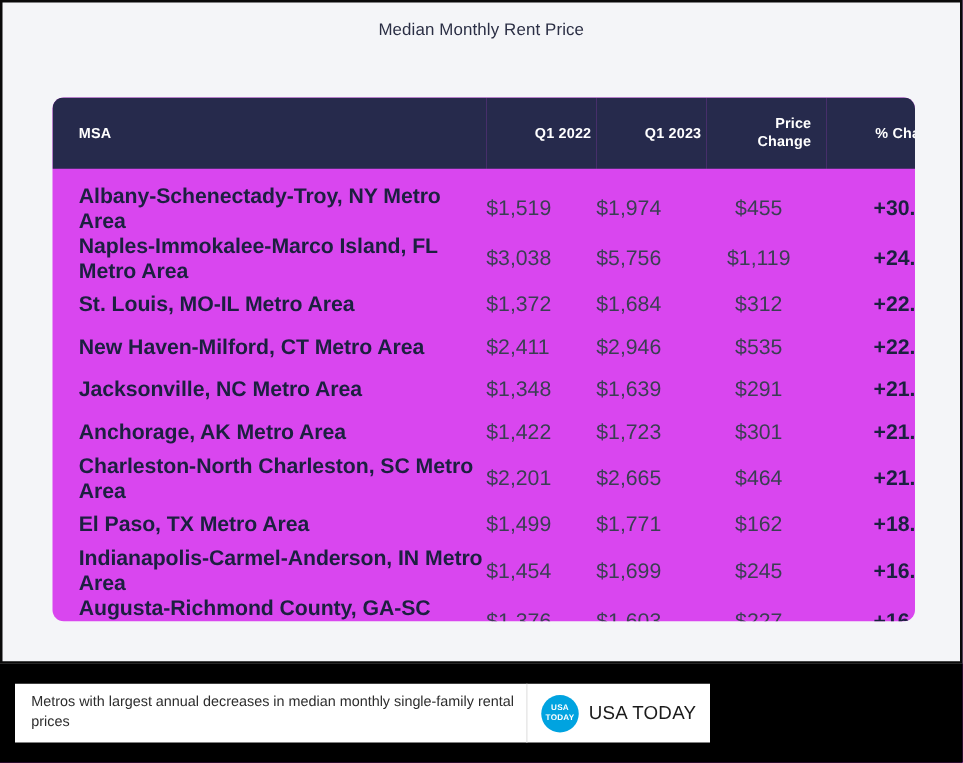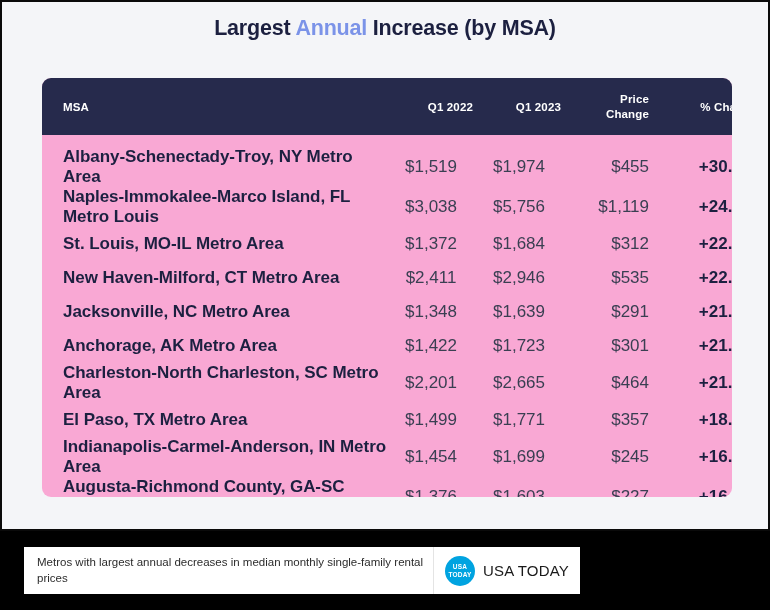--- a/index.html
+++ b/index.html
@@ -44,21 +44,21 @@
   }
   #headline .accent { color: #7b93e8; }
 
   
   #table-card {
     position: absolute;
     left: 40px;
     top: 76px;
     width: 690px;
     height: 419px;
-    background: #f9a8d4;
+    background: #d946ef;
     border-radius: 9px;
     box-sizing: border-box;
     overflow: hidden;
   }
 
   table.rent-table {
     width: 100%;
     border-collapse: collapse;
     table-layout: fixed;
   }
@@ -107,25 +107,25 @@
     padding: 0;
   }
   td.msa-cell {
     text-align: left;
     padding-left: 21px;
     color: #1c2040;
     font-weight: bold;
     letter-spacing: -.05px;
   }
   td.num-cell {
+    text-align: left;
+    padding-right: 4px;
+  }
+  td.pchange-cell {
     text-align: center;
-    padding-right: 4px;
-  }
-  td.pchange-cell {
-    text-align: right;
     padding-right: 12px;
   }
   td.pct-cell {
     text-align: right;
     padding-right: 22px;
     font-weight: bold;
     color: #1c2040;
   }
 
   
@@ -133,21 +133,21 @@
     position: absolute;
     left: 0;
     top: 531px;
     width: 770px;
     height: 79px;
     background: #000000;
   }
 
   #caption-bar {
     position: absolute;
-    left: 24px;
+    left: 12px;
     top: 16px;
     width: 556px;
     height: 47px;
     background: #ffffff;
     display: flex;
     align-items: center;
   }
   #caption-text {
     flex: 1;
     padding-left: 13px;
@@ -194,21 +194,21 @@
     color: #1a1a1a;
     letter-spacing: .2px;
   }
 </style>
 </head>
 <body>
 
 <div id="graphic-panel">
 
   <div id="title-block">
-    <div id="headline"><span>Largest </span><span class="accent">Annual</span><span> Increase (by MSA)</span></div>
+    <div id="kicker">Median Monthly Rent Price</div>
   </div>
 
   <div id="table-card">
     <table class="rent-table">
       <thead>
         <tr>
           <th class="col-msa">MSA</th>
           <th class="col-num">Q1 2022</th>
           <th class="col-num">Q1 2023</th>
           <th class="col-pchange"><span>Price</span><br><span>Change</span></th>
@@ -217,21 +217,21 @@
       </thead>
       <tbody id="table-body">
           <tr>
             <td class="msa-cell">Albany-Schenectady-Troy, NY Metro Area</td>
             <td class="num-cell">$1,519</td>
             <td class="num-cell">$1,974</td>
             <td class="pchange-cell">$455</td>
             <td class="pct-cell">+30.0%</td>
           </tr>
           <tr>
-            <td class="msa-cell">Naples-Immokalee-Marco Island, FL Metro Louis</td>
+            <td class="msa-cell">Naples-Immokalee-Marco Island, FL Metro Area</td>
             <td class="num-cell">$3,038</td>
             <td class="num-cell">$5,756</td>
             <td class="pchange-cell">$1,119</td>
             <td class="pct-cell">+24.1%</td>
           </tr>
           <tr>
             <td class="msa-cell">St. Louis, MO-IL Metro Area</td>
             <td class="num-cell">$1,372</td>
             <td class="num-cell">$1,684</td>
             <td class="pchange-cell">$312</td>
@@ -262,21 +262,21 @@
             <td class="msa-cell">Charleston-North Charleston, SC Metro Area</td>
             <td class="num-cell">$2,201</td>
             <td class="num-cell">$2,665</td>
             <td class="pchange-cell">$464</td>
             <td class="pct-cell">+21.1%</td>
           </tr>
           <tr>
             <td class="msa-cell">El Paso, TX Metro Area</td>
             <td class="num-cell">$1,499</td>
             <td class="num-cell">$1,771</td>
-            <td class="pchange-cell">$357</td>
+            <td class="pchange-cell">$162</td>
             <td class="pct-cell">+18.2%</td>
           </tr>
           <tr>
             <td class="msa-cell">Indianapolis-Carmel-Anderson, IN Metro Area</td>
             <td class="num-cell">$1,454</td>
             <td class="num-cell">$1,699</td>
             <td class="pchange-cell">$245</td>
             <td class="pct-cell">+16.9%</td>
           </tr>
           <tr>

